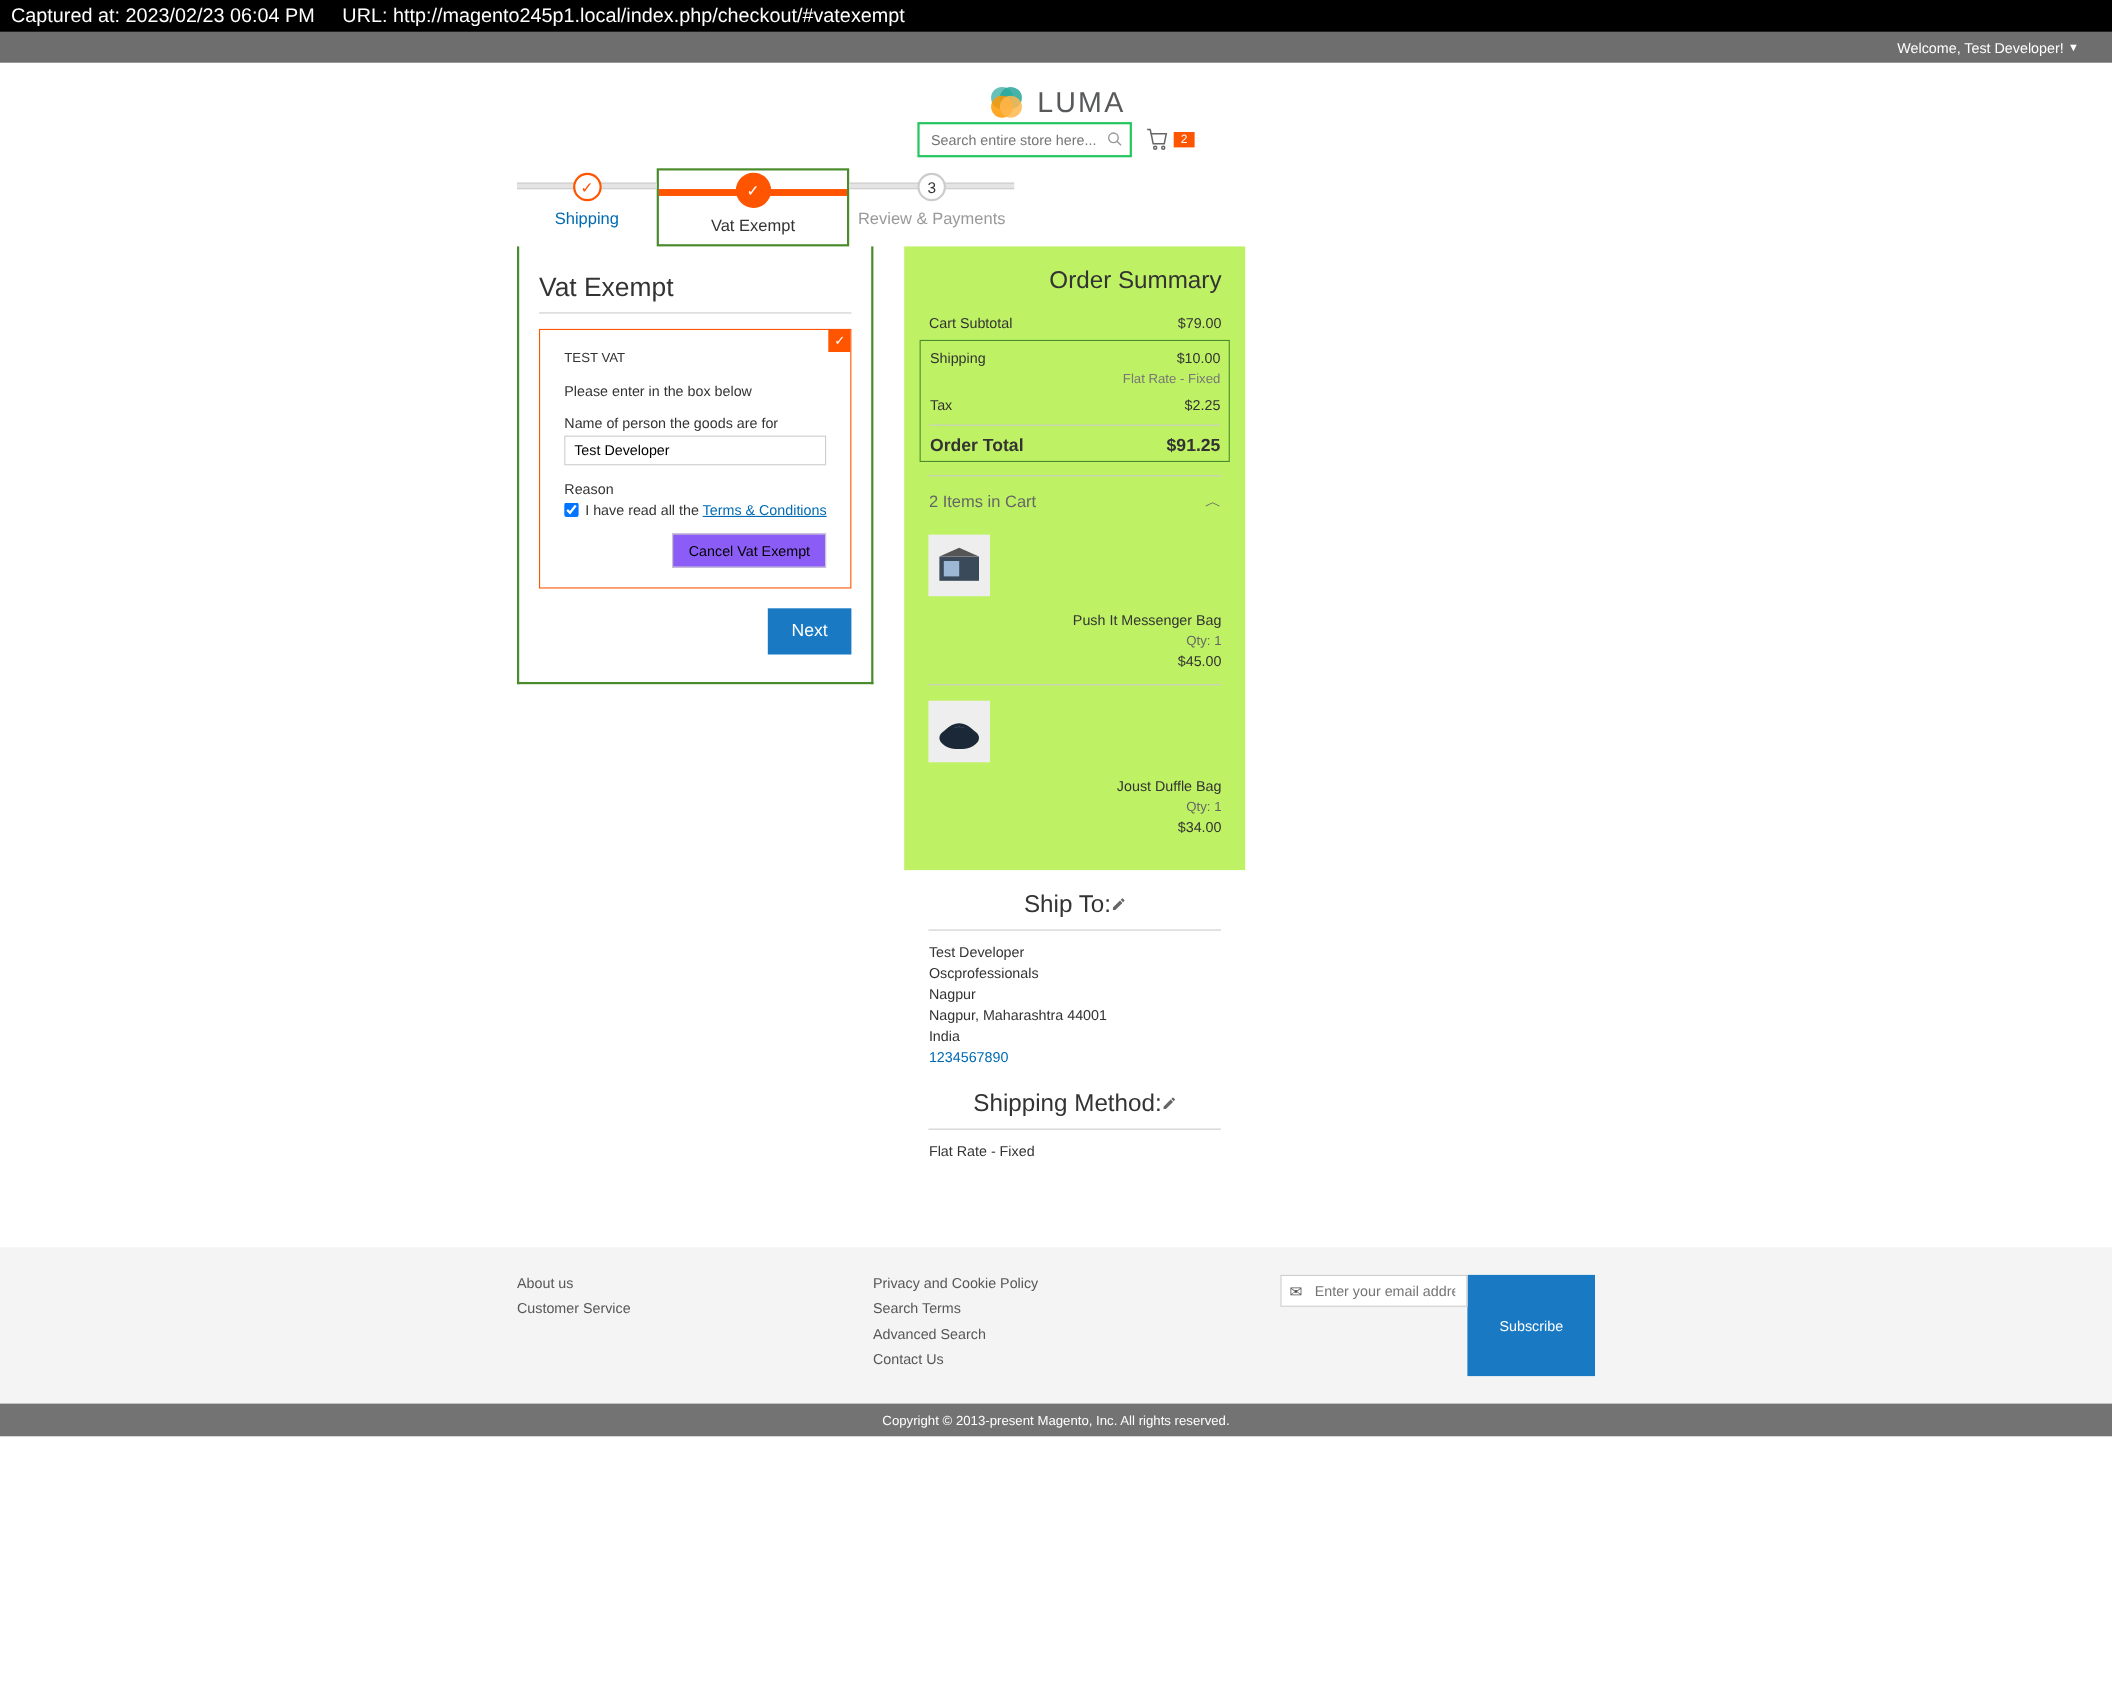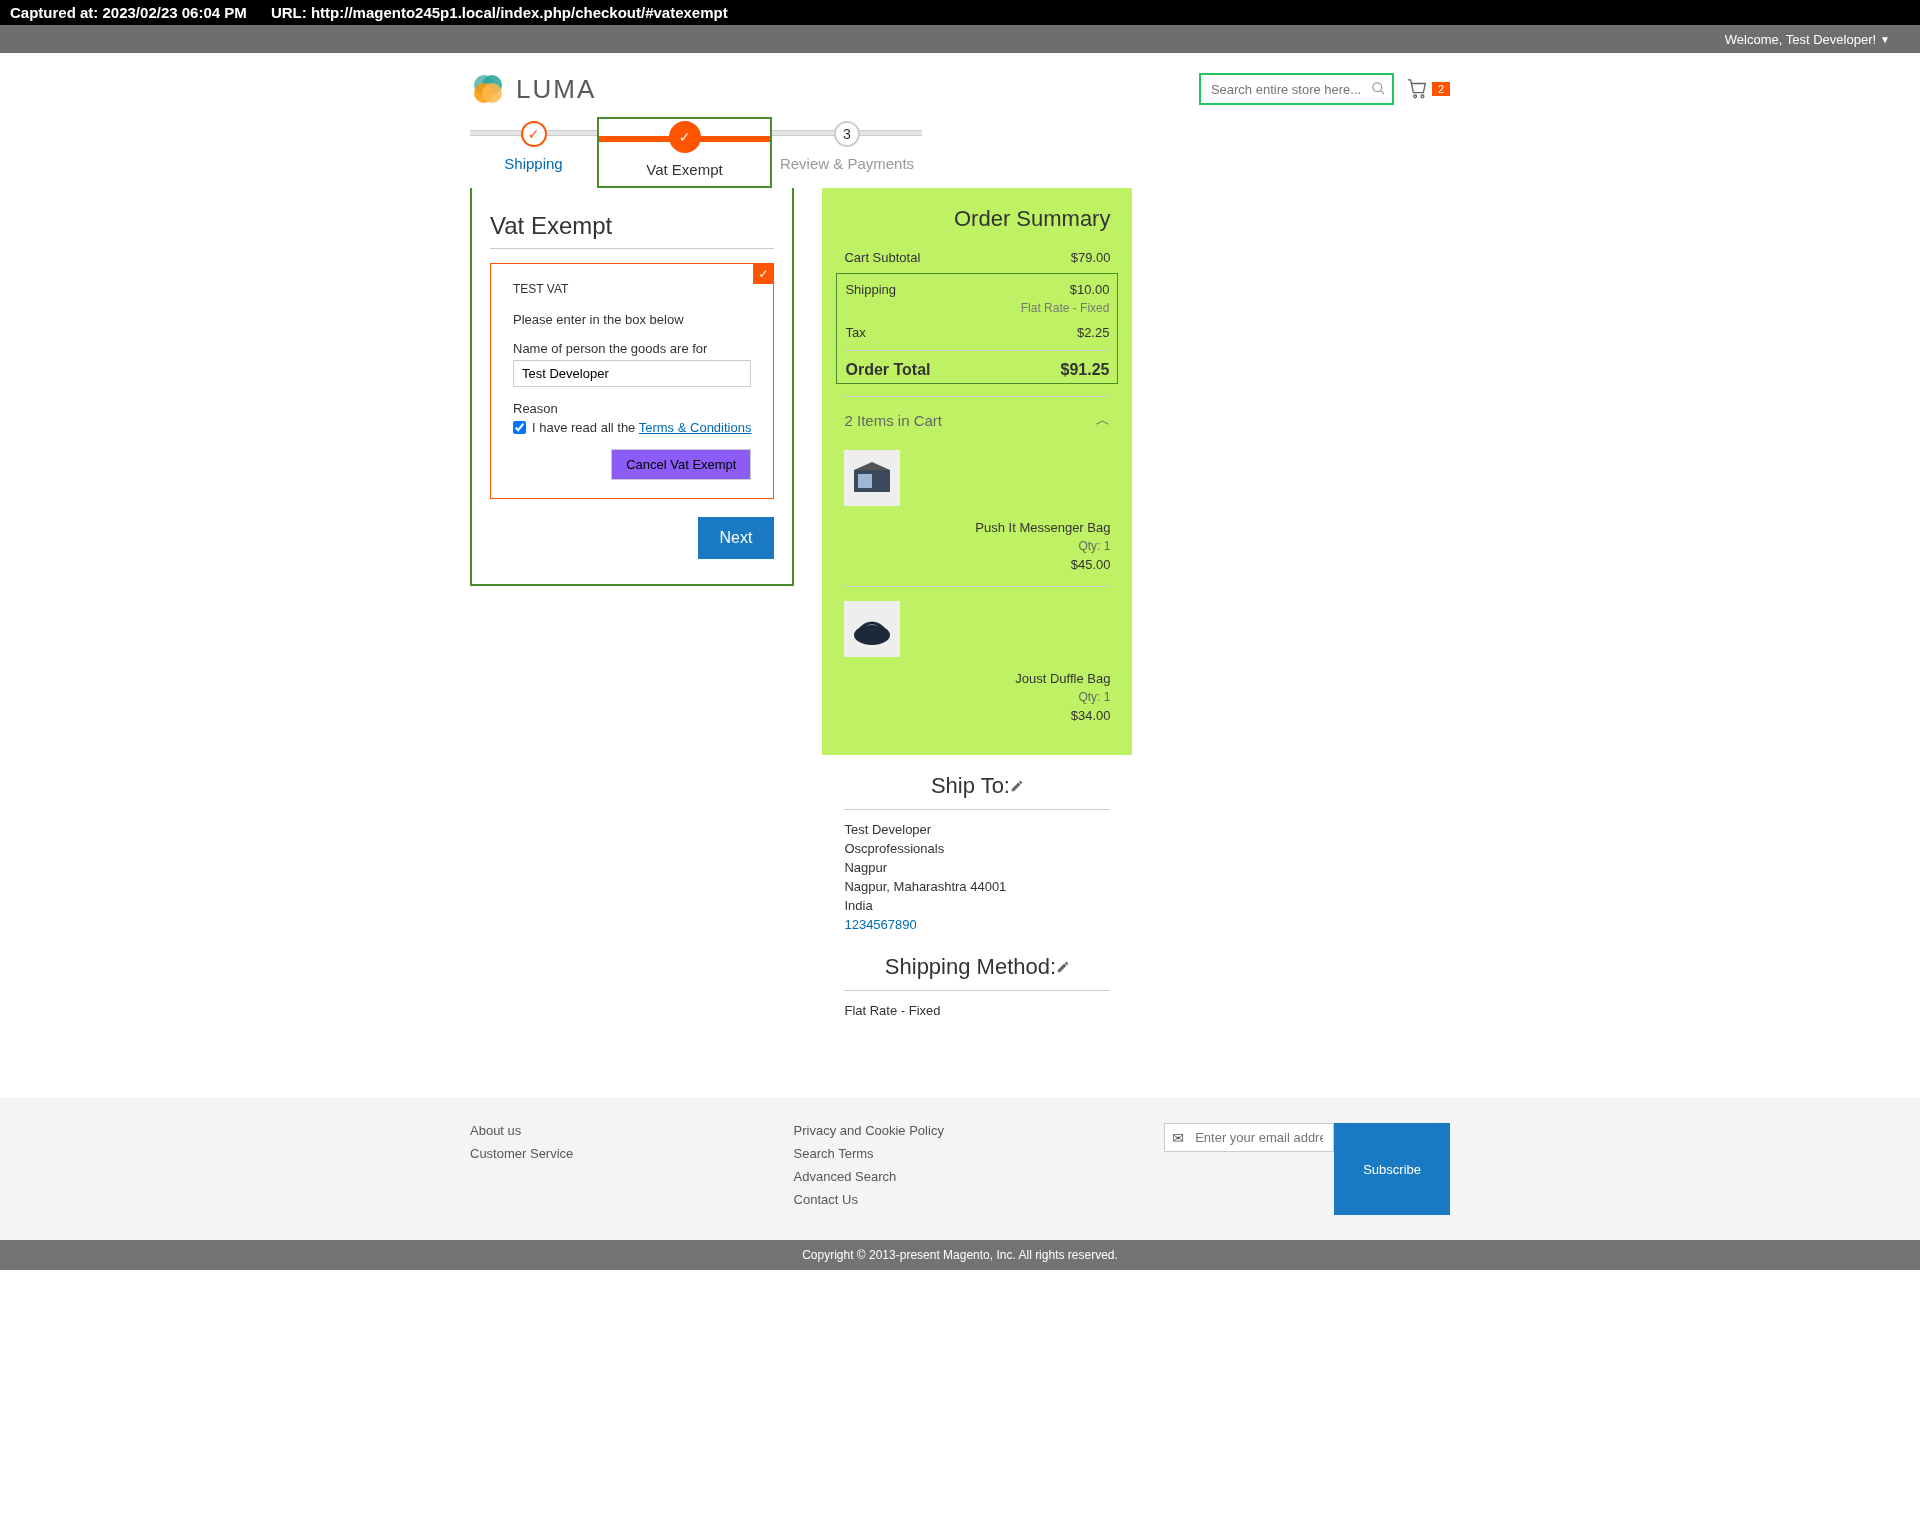--- a/index.html
+++ b/index.html
@@ -1,26 +1,26 @@
 <!DOCTYPE html>
 <html><head>
 <meta charset="utf-8">
 <style>
 * { box-sizing: border-box; margin: 0; padding: 0; }
 body { font-family: 'Helvetica Neue', Helvetica, Arial, sans-serif; font-size: 14px; color: #333; background: #fff; }
 
-.capture-bar { background: #000; color: #fff; padding: 4px 10px; font-size: 15px; font-weight: bold; }
+.capture-bar { background: #000; color: #fff; padding: 4px 10px; font-size: 18px; font-weight: normal; }
 .capture-bar span { margin-right: 20px; }
 
 .top-grey { background: #6e6e6e; height: 28px; display: flex; justify-content: flex-end; align-items: center; padding: 0 30px; color: #fff; font-size: 13px; }
 .top-grey .chev { font-size: 10px; margin-left: 4px; }
 
 .page-wrap { max-width: 1000px; margin: 0 auto; padding: 0 10px; }
 
-.header-row { display: flex; justify-content: space-between; align-items: center; padding: 18px 0 10px; }
+.header-row { display: flex; justify-content: space-between; align-items: center; padding: 18px 0 10px; flex-direction: column; }
 .logo { display: flex; align-items: center; gap: 10px; }
 .logo-text { font-size: 26px; font-weight: 500; letter-spacing: 2px; color: #58595b; }
 .header-right { display: flex; align-items: center; gap: 12px; }
 .search-box { width: 195px; height: 32px; border: 2px solid #22c55e; padding: 0 30px 0 10px; font-size: 13px; color: #999; position: relative; }
 .search-wrap { position: relative; }
 .search-wrap .mag { position: absolute; right: 8px; top: 8px; color: #999; }
 .cart-wrap { display: flex; align-items: center; gap: 4px; }
 .cart-count { background: #ff5501; color: #fff; font-size: 11px; padding: 1px 6px; }
 .step { flex: 0 0 auto; width: 150px; text-align: center; position: relative; }
 .step-circle { width: 26px; height: 26px; border-radius: 50%; background: #fff; border: 2px solid #ccc; display: inline-flex; align-items: center; justify-content: center; font-size: 14px; position: relative; z-index: 2; }

